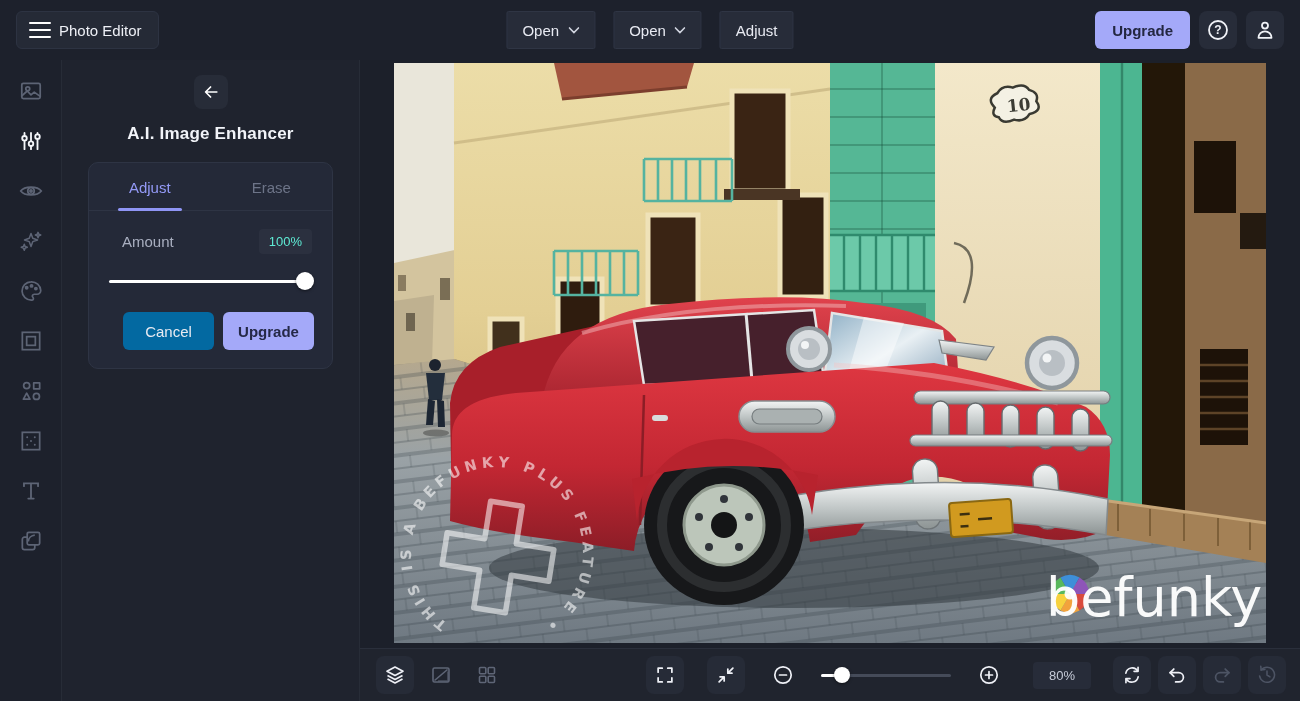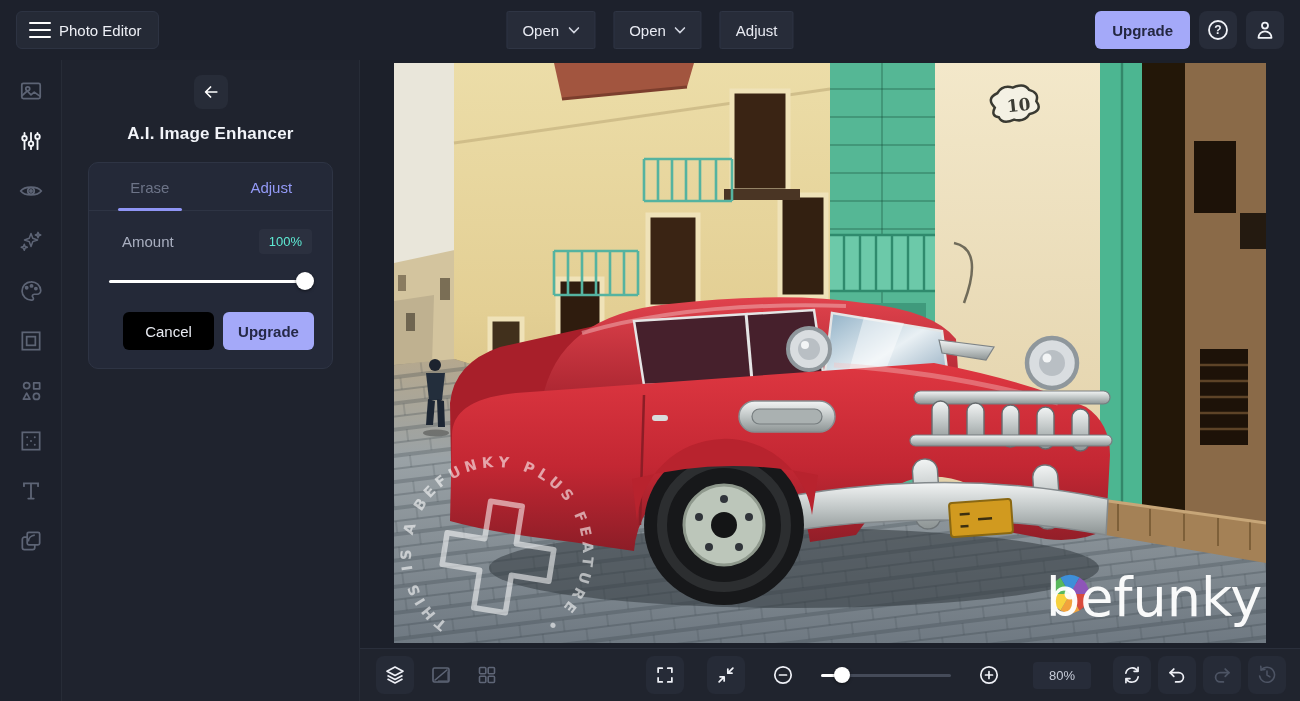--- a/index.html
+++ b/index.html
@@ -46,21 +46,21 @@
   .amount-row { display:flex; align-items:center; justify-content:space-between; padding:18px 20px 8px; }
   .amount-label { font-size:15px; color:#a9afc0;margin-left:13px; }
   .amount-value { background:#2b303f; border-radius:4px; padding:5px 10px; font-size:13px; color:#5eead4; }
   .pslider { position:relative; margin:10px 20px 22px; height:18px; cursor:pointer; }
   .pslider .track { position:absolute; left:0; right:0; top:8px; height:3px; background:#ffffff; border-radius:2px; }
   .pslider .thumb { position:absolute; right:-2px; top:0; width:18px; height:18px; background:#fff;
     border-radius:50%; box-shadow:0 1px 3px rgba(0,0,0,.5); }
   .btn-row { display:flex; gap:9px; padding:0 18px; }
   .btn { flex:1; height:38px; border-radius:6px; display:flex; align-items:center; justify-content:center;
     font-size:15px; cursor:pointer; }
-  .btn.cancel { background:#000000; color:#e9ebf2;margin-left:16px; }
+  .btn.cancel { background:#0369a1; color:#e9ebf2;margin-left:16px; }
   .btn.upgrade { background:#a4a9f9; color:#252947; font-weight:bold; }
 
   
   .canvas { position:absolute; left:360px; top:60px; right:0; bottom:53px; background:#1c202a; }
   .photo { position:absolute; left:34px; top:3px; width:872px; height:580px; }
   .photo svg { display:block; }
 
   
   .toolbar { position:absolute; left:360px; right:0; bottom:0; height:53px; background:#20242e;
     border-top:1px solid #2a2f3b; }
@@ -211,22 +211,22 @@
     <div class="panel-head">
       <div class="back-btn">
         <svg class="ico" width="20" height="20" viewBox="0 0 24 24" fill="none" stroke="currentColor" stroke-width="2" stroke-linecap="round" stroke-linejoin="round">
             <path d="M19 12 H5.5 M11.5 6 L5.5 12 l6 6"></path>
           </svg>
       </div>
       <div class="panel-title">A.I. Image Enhancer</div>
     </div>
     <div class="card">
       <div class="tabs">
+        <div class="tab on">Adjust</div>
         <div class="tab off">Erase</div>
-        <div class="tab on">Adjust</div>
         <div class="tab-underline"></div>
       </div>
       <div class="amount-row">
         <span class="amount-label">Amount</span>
         <span class="amount-value">100%</span>
       </div>
       <div class="pslider">
         <div class="track"></div>
         <div class="thumb"></div>
       </div>

